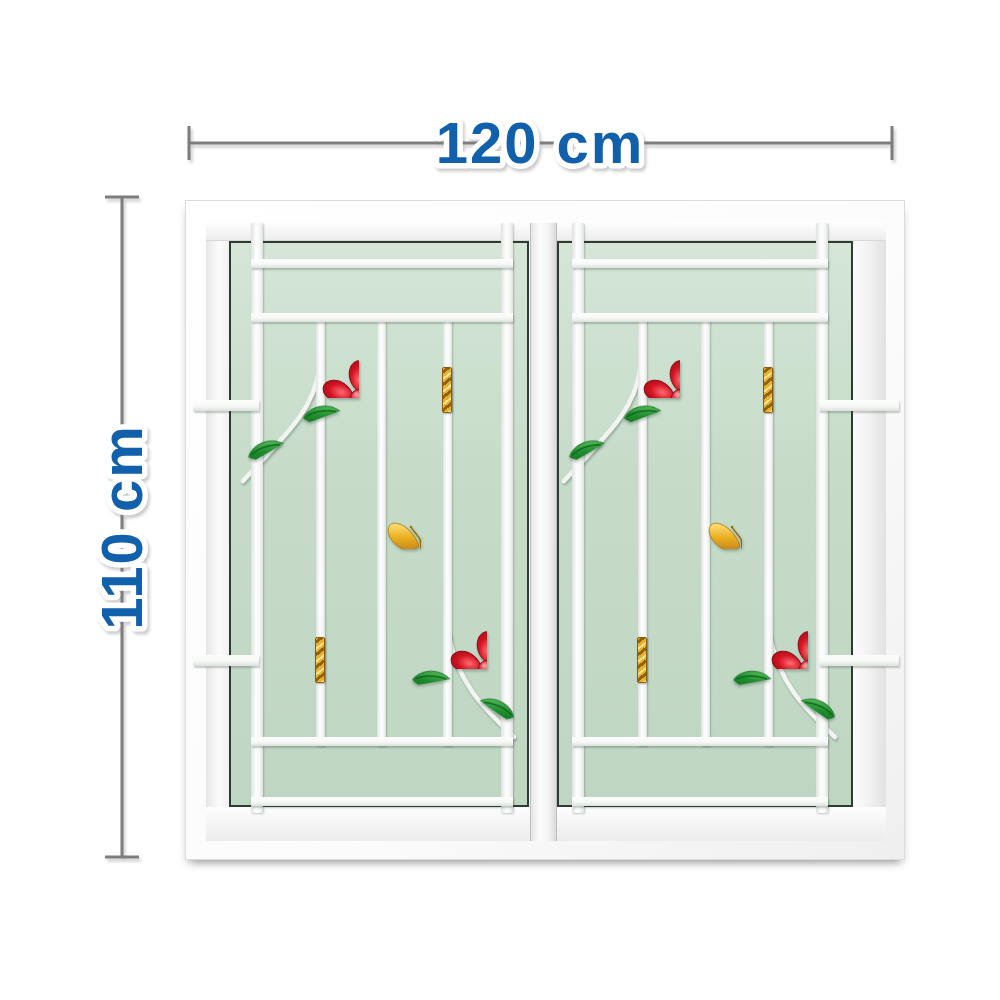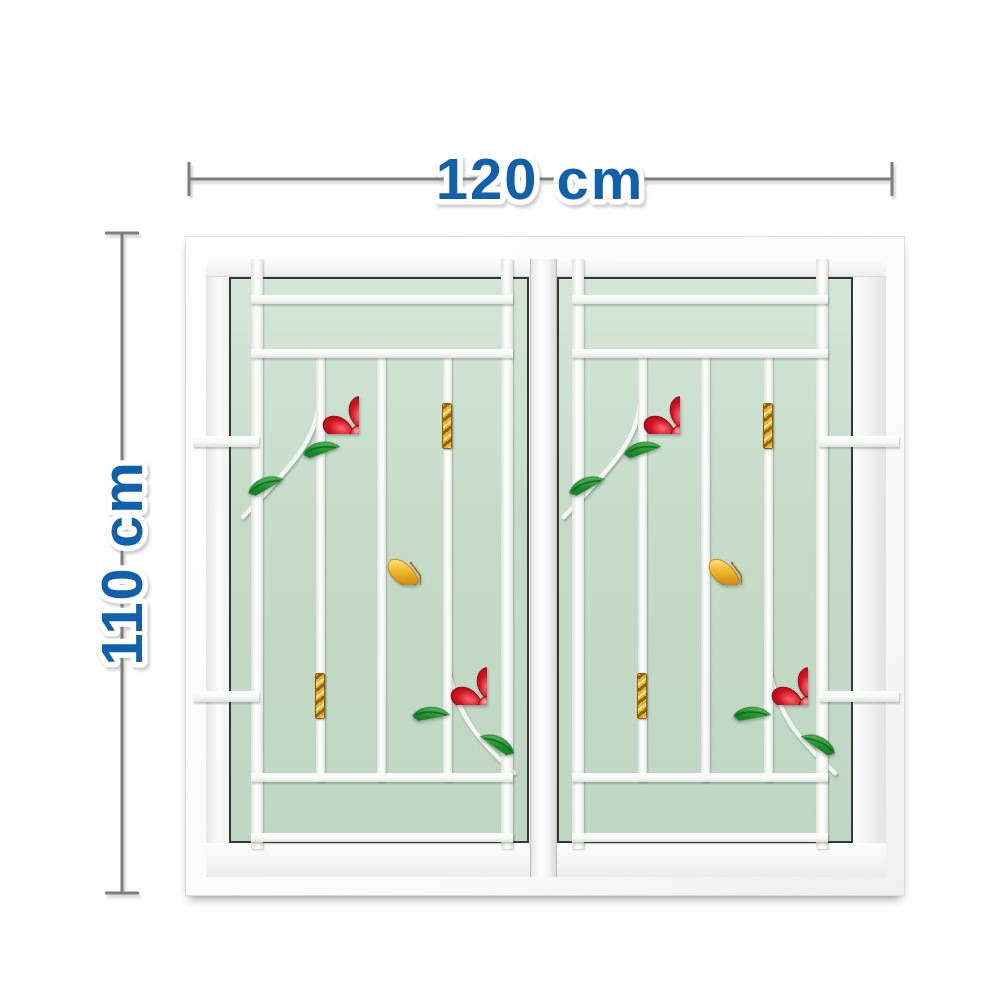--- a/index.html
+++ b/index.html
@@ -2,21 +2,21 @@
 <html style="--dim-text: #1160ab; --dim-line: #7d7d7d; --glass: #c6dcc9; --glass-light: #d5e6d7; --glass-edge: #2e3b31; --bar-white: #f7f9f7; --flower-red: #e2202e; --flower-red-dark: #8f0a16; --leaf-green: #2f9e3c; --leaf-green-dark: #0f6a1e; --gold: #e7b02f; --gold-dark: #8a5c10;"><head>
 <meta charset="utf-8">
 <style>
   html,body{margin:0;padding:0;}
   body{
     width:1000px;height:1000px;
     background:#ffffff;
     font-family:"Liberation Sans", sans-serif;
     position:relative;overflow:hidden;
   }
-  .canvas{position:absolute;left:0;top:0;width:1000px;height:864px;margin-top:36px;}
+  .canvas{position:absolute;left:0;top:0;width:1000px;height:864px;}
 
   
   .dim{position:absolute;overflow:visible;}
   .dim-line{fill:var(--dim-line,#7d7d7d);}
   .dim-text{
     font-family:"Liberation Sans", sans-serif;
     font-weight:bold;
     font-size:58px;
     letter-spacing:2px;
     fill:var(--dim-text,#1160ab);

